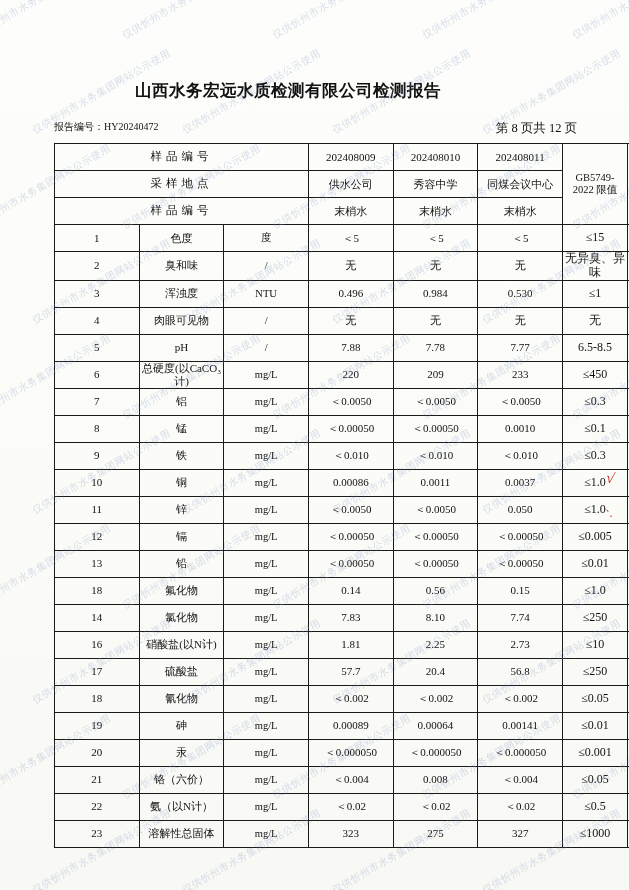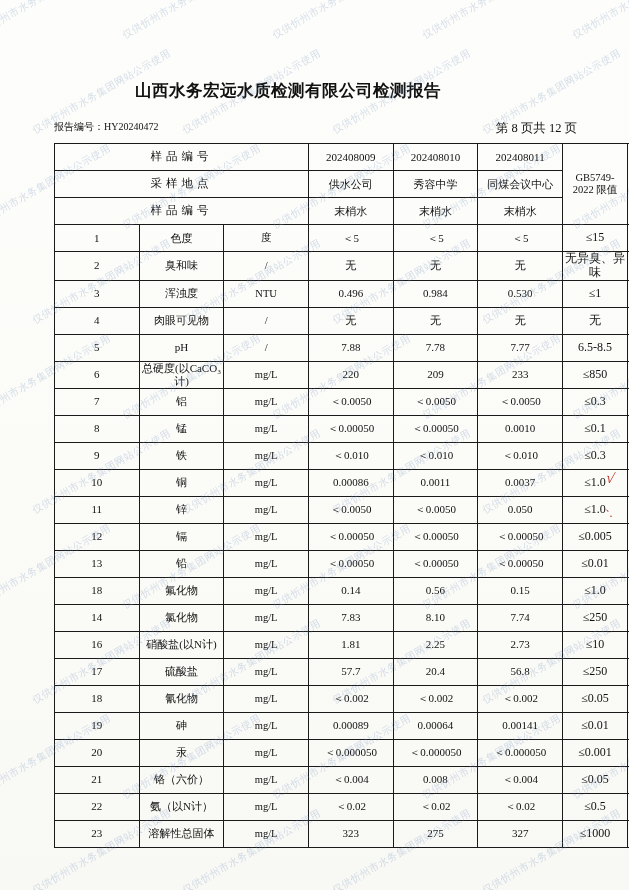--- a/index.html
+++ b/index.html
@@ -184,21 +184,21 @@
           <td class="limit">6.5-8.5</td>
           <td class="judge">合格</td>
         </tr>
         <tr>
           <td class="idx">6</td>
           <td class="item">总硬度(以CaCO₃计)</td>
           <td class="unit">mg/L</td>
           <td class="val">220</td>
           <td class="val">209</td>
           <td class="val">233</td>
-          <td class="limit">≤850</td>
+          <td class="limit">≤450</td>
           <td class="judge">合格</td>
         </tr>
         <tr>
           <td class="idx">7</td>
           <td class="item">铝</td>
           <td class="unit">mg/L</td>
           <td class="val">＜0.0050</td>
           <td class="val">＜0.0050</td>
           <td class="val">＜0.0050</td>
           <td class="limit">≤0.3</td>

